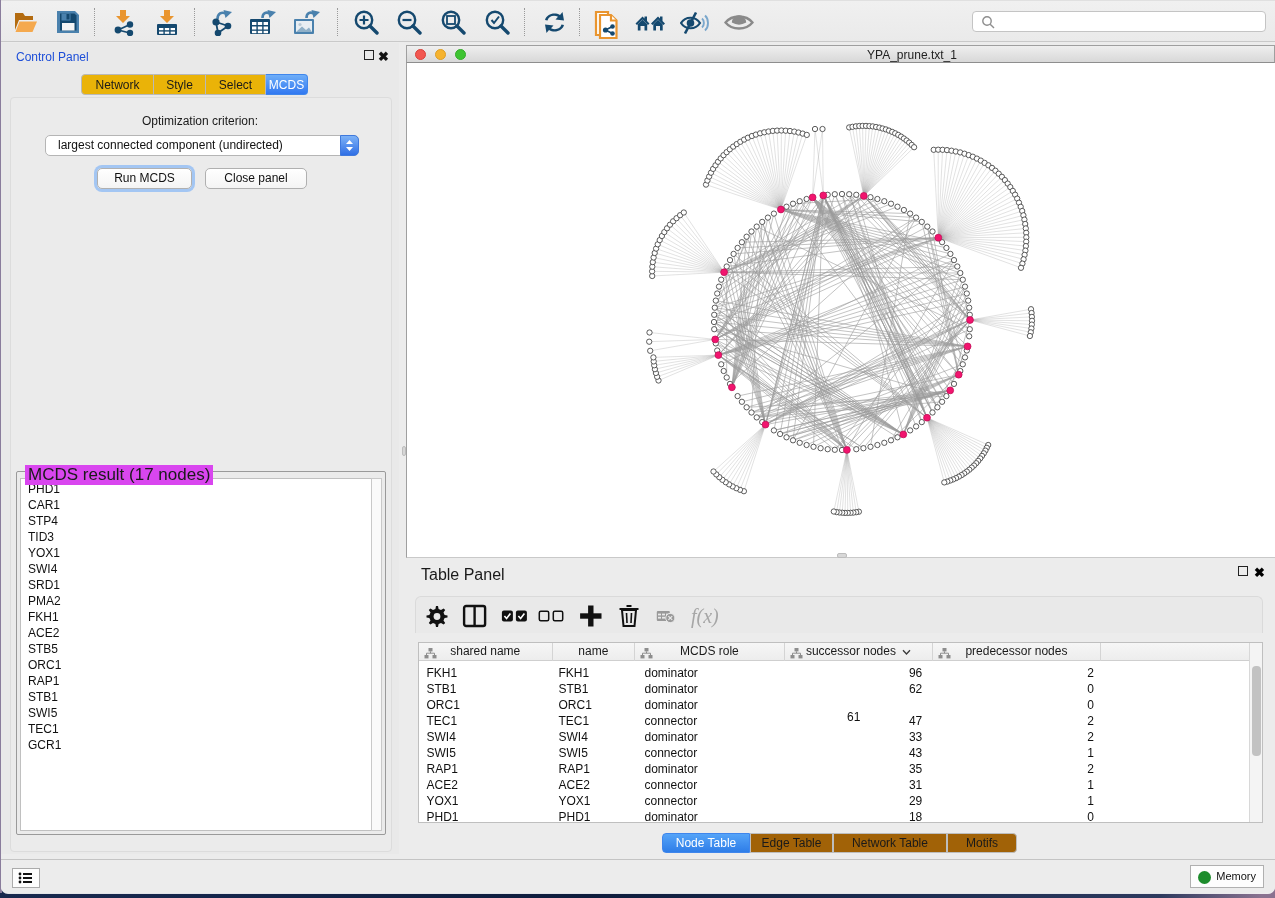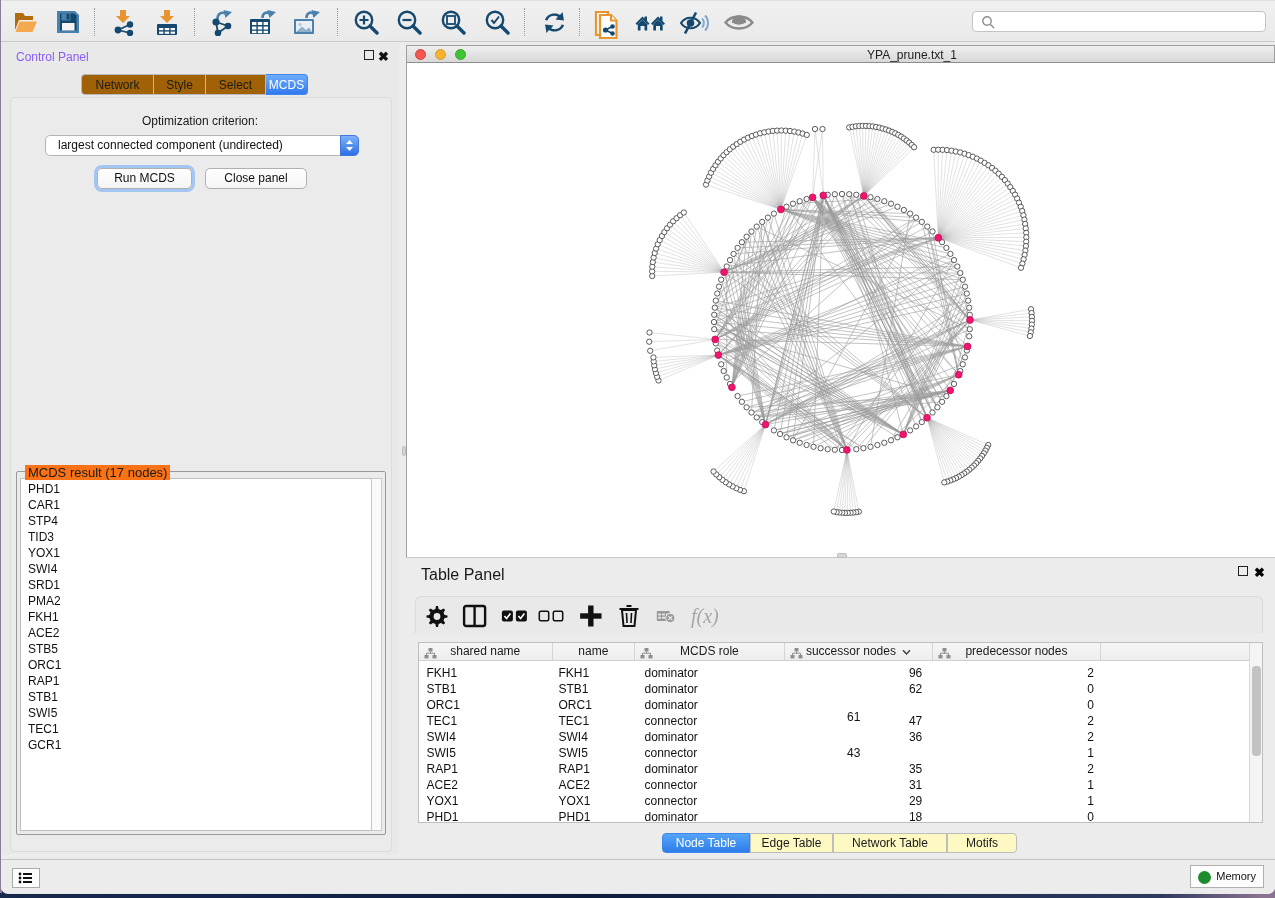--- a/index.html
+++ b/index.html
@@ -4,56 +4,56 @@
 html,body{width:1275px;height:898px;overflow:hidden;font-family:"Liberation Sans",sans-serif}
 body{background:#10203f;position:relative}
 #desk{position:absolute;inset:0;background:linear-gradient(100deg,#1b2c50 0%,#14244a 30%,#0e1c3c 52%,#1d2d52 75%,#2e3a5e 92%,#8a7290 99%)}
 #app{position:absolute;left:1px;top:0;right:0;height:893px;background:#ececec;border-bottom-left-radius:7px;border-bottom-right-radius:7px;box-shadow:0 1px 0 rgba(250,250,250,0.9)}
 #toolbar{position:absolute;left:0;top:0;right:0;height:42px;background:linear-gradient(#f0f0f0,#eaeaea);border-bottom:1px solid #c9c9c9;border-top:1px solid #e0e0e0}
 .sep{position:absolute;top:7px;height:28px;width:0;border-left:1px dotted #9a9a9a}
 .tbi{position:absolute;top:8px}
 #searchbox{position:absolute;left:971px;top:10px;width:294px;height:21px;background:#fff;border:1px solid #c4c4c4;border-radius:4px}
 
 #cp{position:absolute;left:0;top:43px;width:398px;bottom:39px;background:#e9e9e9}
-#cp-title{position:absolute;left:15px;top:50px;font-size:12px;color:#8b5cf6}
+#cp-title{position:absolute;left:15px;top:50px;font-size:12px;color:#1d4ed8}
 .winbtn{position:absolute;top:50px;font-size:11px;color:#111}
 #cp-inner{position:absolute;left:9px;top:97px;width:382px;height:755px;background:#ebebeb;border:1px solid #dcdcdc;border-radius:4px}
 .tabrow{position:absolute;top:74px;left:80px;height:21px;display:flex;font-size:12px}
-.tab{background:#a16207;border:1px solid #b9b9b9;border-left:none;display:flex;align-items:center;justify-content:center;color:#1a1a1a}
+.tab{background:#eab308;border:1px solid #b9b9b9;border-left:none;display:flex;align-items:center;justify-content:center;color:#1a1a1a}
 .tab.first{border-left:1px solid #b9b9b9;border-radius:4px 0 0 4px}
 .tab.last{border-radius:0 4px 4px 0}
 .tab.sel{background:linear-gradient(#6eaef8,#3178f1);border-color:#3f86ec;color:#fff}
 #optlabel{position:absolute;left:0;width:398px;top:114px;text-align:center;font-size:12px;color:#1a1a1a}
 #dropdown{position:absolute;left:44px;top:135px;width:314px;height:21px;background:#fff;border:1px solid #b5b5b5;border-radius:5px;font-size:12px;color:#111;line-height:19px;padding-left:12px}
 #dd-btn{position:absolute;right:-1px;top:-1px;width:19px;height:21px;border-radius:0 5px 5px 0;background:linear-gradient(#7db2f7,#2f6fe5);border:1px solid #3f79dd}
 .btn{position:absolute;top:168px;height:21px;background:linear-gradient(#ffffff,#f4f4f4);border:1px solid #b0b0b0;border-radius:5px;font-size:12px;color:#111;text-align:center;line-height:19px}
 #runbtn{left:96px;width:95px;box-shadow:0 0 0 3px #a3c6f3}
 #closebtn{left:204px;width:102px}
 #mcdsbox{position:absolute;left:15px;top:471px;width:370px;height:364px;border:1px solid #9a9a9a;border-radius:2px}
-#mcdslabel{position:absolute;left:8px;top:-7px;background:#f97316;padding:0 3px;font-size:13px;color:#1a1a1a}
+#mcdslabel{position:absolute;left:8px;top:-7px;background:#d946ef;padding:0 3px;font-size:17px;color:#1a1a1a}
 #mcdslist{position:absolute;left:3px;top:6px;right:3px;bottom:3px;background:#fff;border:1px solid #c0c0c0;font-size:12px;color:#111;line-height:16px;padding:2px 0 0 7px}
 #mcdssb{position:absolute;right:3px;top:6px;width:11px;bottom:3px;background:#fafafa;border:1px solid #c9c9c9}
 
 #nw{position:absolute;left:405px;top:45px;right:0;height:513px}
 #nw-title{position:absolute;left:0;top:0;right:0;height:18px;background:linear-gradient(#efefef,#d8d8d8);border:1px solid #9f9f9f;border-bottom:1px solid #8e8e8e}
 #nw-title .tl{position:absolute;top:3px;width:11px;height:11px;border-radius:50%}
 #nw-name{position:absolute;top:2px;left:380px;width:250px;text-align:center;font-size:12px;color:#222}
 #nw-canvas{position:absolute;left:0;top:18px;right:0;bottom:0;background:#fff;border-left:1px solid #9f9f9f;border-bottom:1px solid #c9c9c9}
 #nw-thumb{position:absolute;left:430px;bottom:-1px;width:10px;height:5px;background:#d8d8d8;border:1px solid #bdbdbd;border-radius:2px}
 
 #tp{position:absolute;left:398px;top:558px;right:0;bottom:39px;background:#ececec}
 #tp-title{position:absolute;left:22px;top:8px;font-size:16px;color:#1a1a1a}
 #tp-toolbar{position:absolute;left:16px;top:38px;right:12px;height:37px;background:#e9e9e9;border:1px solid #dadada;border-radius:6px 6px 0 0;border-bottom:none}
 #tbl{position:absolute;left:18.5px;top:84px;right:12px;height:181px;background:#fff;border:1px solid #bfbfbf}
 #tbl-head{position:absolute;left:0;top:0;right:13px;height:18px;background:linear-gradient(#f6f6f6,#ededed);border-bottom:1px solid #cfcfcf;font-size:11.5px;color:#1a1a1a}
 .th{position:absolute;top:0;height:18px;border-right:1px solid #d4d4d4;text-align:center;line-height:17px;font-size:12px}
 .td{position:absolute;height:16px;font-size:12px;color:#111;line-height:16px}
 #tbl-sb{position:absolute;right:0;top:0;width:13px;bottom:0;background:#f4f4f4;border-left:1px solid #d8d8d8}
 #tbl-sb .thumb{position:absolute;left:2px;top:23px;width:8.5px;height:90px;background:#c2c2c2;border-radius:4px}
-.btab{position:absolute;top:275px;height:20px;background:#fef9c3;border:1px solid #bdbdbd;font-size:12px;color:#1a1a1a;text-align:center;line-height:19px}
+.btab{position:absolute;top:275px;height:20px;background:#a16207;border:1px solid #bdbdbd;font-size:12px;color:#1a1a1a;text-align:center;line-height:19px}
 .btab.sel{background:linear-gradient(#55a4f8,#2e7de8);border-color:#3f86ec;color:#fff}
 
 #status{position:absolute;left:0;right:0;top:859px;height:34px;background:#ececec;border-top:1px solid #c4c4c4;border-bottom-left-radius:7px;border-bottom-right-radius:7px}
 #listbtn{position:absolute;left:11px;top:8px;width:28px;height:20px;background:#fdfdfd;border:1px solid #ababab}
 #membtn{position:absolute;right:11px;top:5px;width:74px;height:23px;background:#fdfdfd;border:1px solid #b0b0b0;font-size:11px;color:#111;line-height:21px;text-align:right;padding-right:7px}
 #memdot{position:absolute;left:7px;top:5px;width:13px;height:13px;border-radius:50%;background:#1d8c2c}
 </style></head>
 <body>
 <div id="desk"></div>
 <div style="position:absolute;left:0;top:0;width:1.5px;height:893px;background:#8a7d9c"></div>
@@ -1028,26 +1028,26 @@
         <div class="td" style="left:366.8px;top:66px;width:137px;text-align:center">61</div>
         <div class="td" style="left:514.4px;top:54px;width:161px;text-align:right">0</div>
         <div class="td" style="left:8px;top:70px;width:120px">TEC1</div>
         <div class="td" style="left:140px;top:70px;width:80px">TEC1</div>
         <div class="td" style="left:226px;top:70px;width:140px">connector</div>
         <div class="td" style="left:366.8px;top:70px;width:137px;text-align:right">47</div>
         <div class="td" style="left:514.4px;top:70px;width:161px;text-align:right">2</div>
         <div class="td" style="left:8px;top:86px;width:120px">SWI4</div>
         <div class="td" style="left:140px;top:86px;width:80px">SWI4</div>
         <div class="td" style="left:226px;top:86px;width:140px">dominator</div>
-        <div class="td" style="left:366.8px;top:86px;width:137px;text-align:right">36</div>
+        <div class="td" style="left:366.8px;top:86px;width:137px;text-align:right">33</div>
         <div class="td" style="left:514.4px;top:86px;width:161px;text-align:right">2</div>
         <div class="td" style="left:8px;top:102px;width:120px">SWI5</div>
         <div class="td" style="left:140px;top:102px;width:80px">SWI5</div>
         <div class="td" style="left:226px;top:102px;width:140px">connector</div>
-        <div class="td" style="left:366.8px;top:102px;width:137px;text-align:center">43</div>
+        <div class="td" style="left:366.8px;top:102px;width:137px;text-align:right">43</div>
         <div class="td" style="left:514.4px;top:102px;width:161px;text-align:right">1</div>
         <div class="td" style="left:8px;top:118px;width:120px">RAP1</div>
         <div class="td" style="left:140px;top:118px;width:80px">RAP1</div>
         <div class="td" style="left:226px;top:118px;width:140px">dominator</div>
         <div class="td" style="left:366.8px;top:118px;width:137px;text-align:right">35</div>
         <div class="td" style="left:514.4px;top:118px;width:161px;text-align:right">2</div>
         <div class="td" style="left:8px;top:134px;width:120px">ACE2</div>
         <div class="td" style="left:140px;top:134px;width:80px">ACE2</div>
         <div class="td" style="left:226px;top:134px;width:140px">connector</div>
         <div class="td" style="left:366.8px;top:134px;width:137px;text-align:right">31</div>

